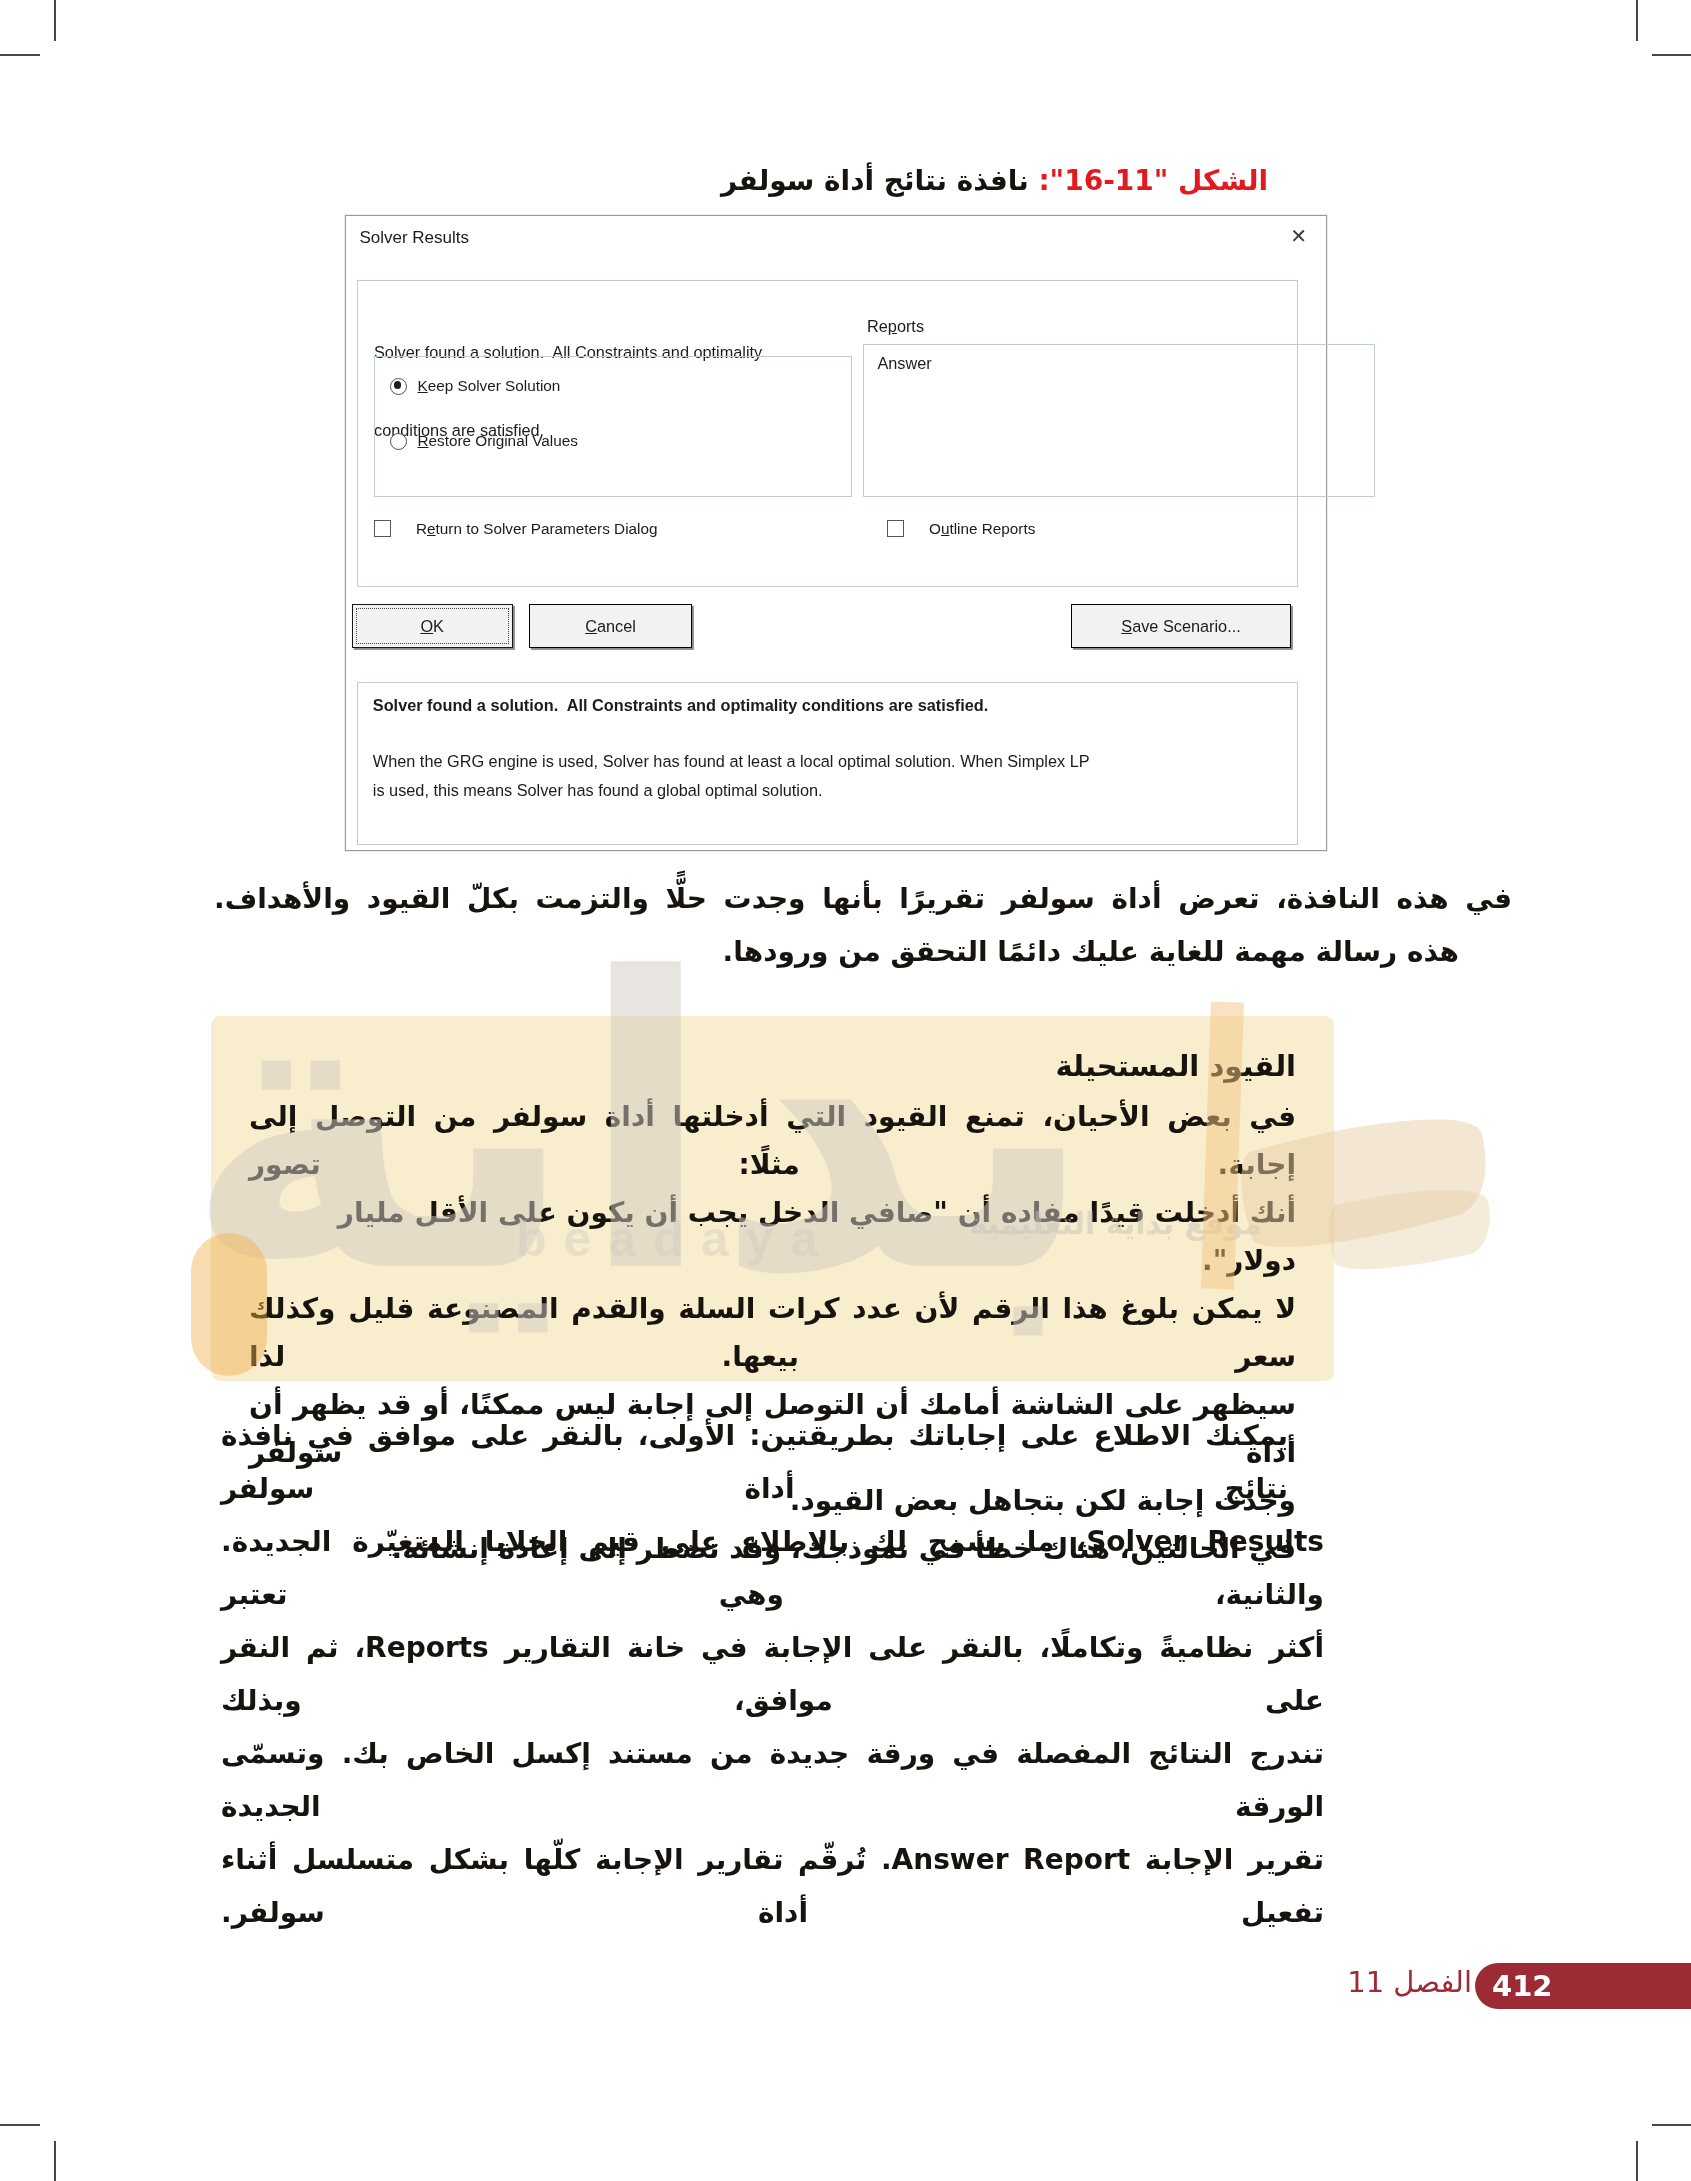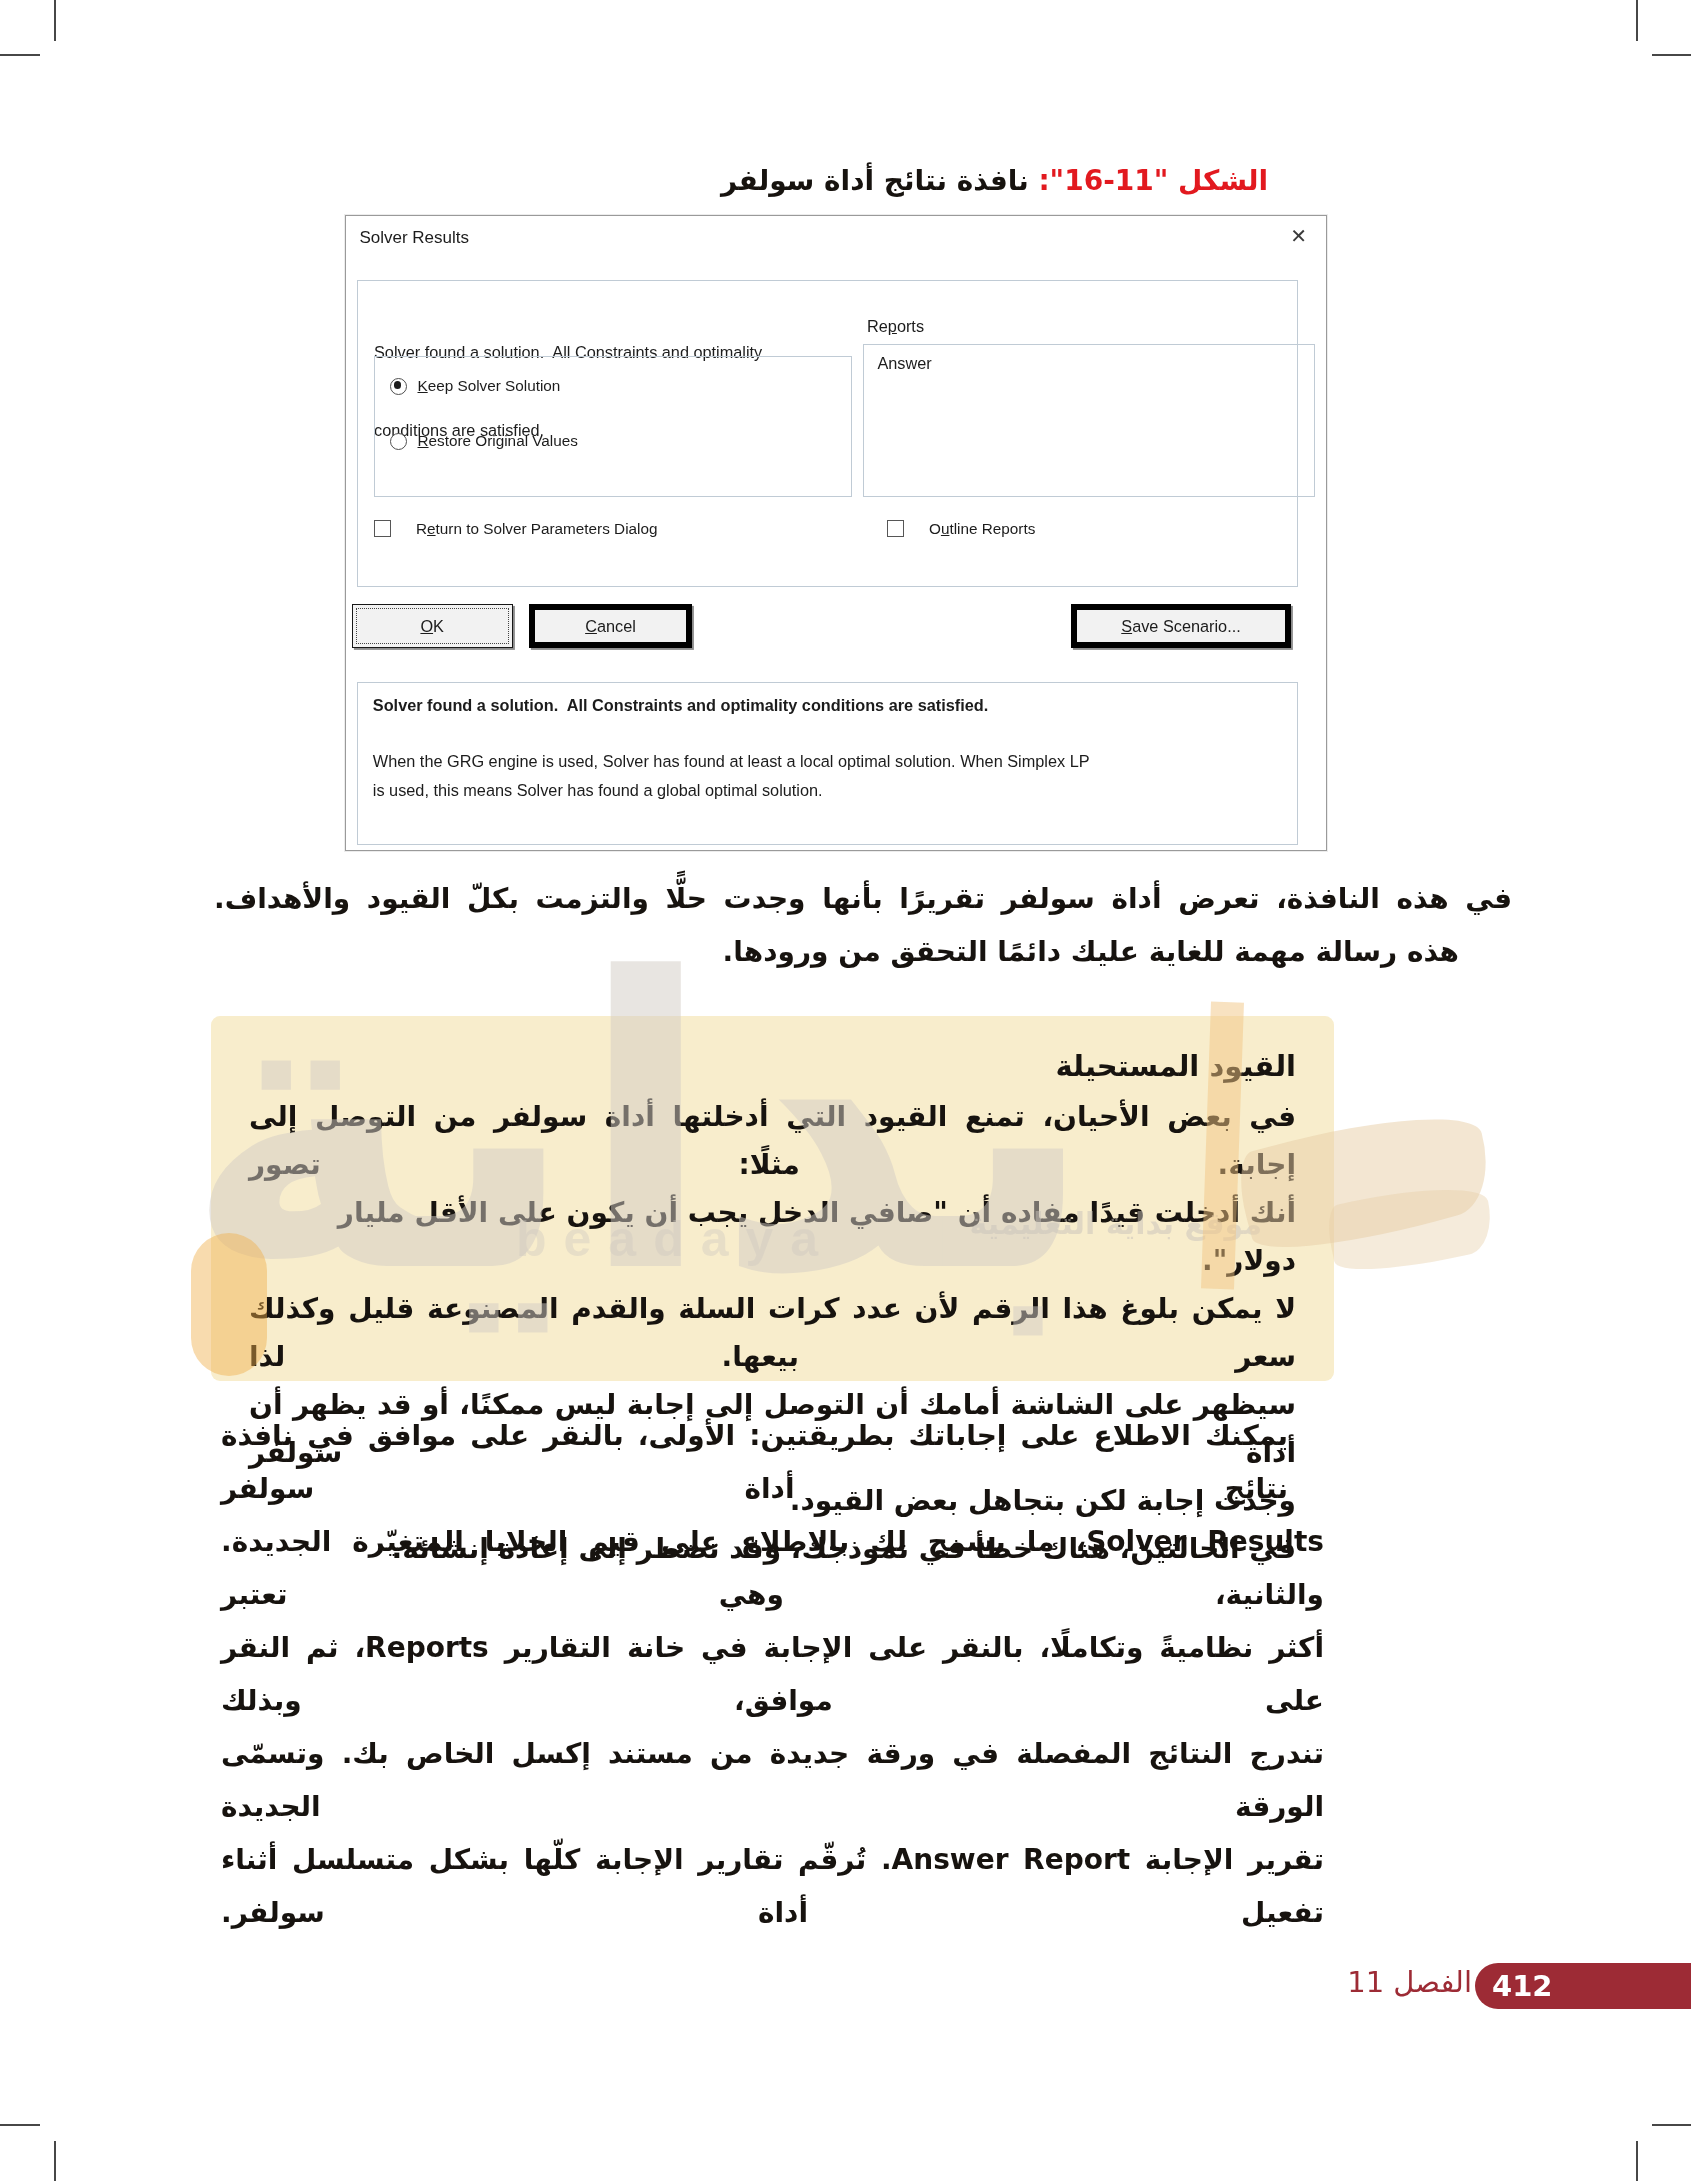--- a/index.html
+++ b/index.html
@@ -29,29 +29,29 @@
   .dlg-msg { position:absolute; left:28px; top:71px; line-height:26px; white-space:pre-wrap; }
   .groupbox { position:absolute; left:28px; top:140px; width:478px; height:141px;
               border:1px solid #c0cbd5; }
   .radio-row { position:absolute; display:flex; align-items:center; gap:10.5px; }
   .radio { width:17px; height:17px; border:1.9px solid #4f4f4f; border-radius:50%;
            background:#fff; position:relative; flex:0 0 auto; }
   .radio.sel::after { content:""; position:absolute; left:2.9px; top:2.9px; width:7.6px; height:7.6px;
            border-radius:50%; background:#1d1d1d; }
   .rlabel { font-size:15.3px; }
   .reports-label { position:absolute; left:521px; top:101px; }
-  .listbox { position:absolute; left:517px; top:128px; width:452px; height:153px;
+  .listbox { position:absolute; left:517px; top:128px; width:512px; height:153px;
              border:1px solid #c0cbd5; }
   .listitem { padding:8.6px 13.4px; }
   .cb-row { position:absolute; display:flex; align-items:flex-start; gap:25px; }
   .checkbox { width:17px; height:17px; border:1.9px solid #565656; background:#fff; flex:0 0 auto; }
   .clabel { font-size:15.3px; }
   u { text-decoration:underline; }
   .btn { position:absolute; top:388px; height:44px; background:#f2f2f2;
-         border:6px solid #000000; box-shadow:1.9px 1.9px 0 #8d8d8d;
+         border:1px solid #000000; box-shadow:1.9px 1.9px 0 #8d8d8d;
          display:flex; align-items:center; justify-content:center; font-size:16.3px; cursor:default; }
   .btn-ok { left:5.7px; width:161px; border:1.9px solid #161616;
             outline:1px dotted #444; outline-offset:-5.7px; }
   .btn-cancel { left:183px; width:163px; }
   .btn-save { left:725px; width:220px; }
   .info-panel { position:absolute; left:10.5px; top:466px; width:941px; height:163px;
                 border:1px solid #c0cbd5; }
   .info-bold { position:absolute; left:15.3px; top:13.4px; font-weight:bold; white-space:pre-wrap; }
   .info-l1 { position:absolute; left:15.3px; top:69px; white-space:pre-wrap; }
   .info-l2 { position:absolute; left:15.3px; top:98px; white-space:pre-wrap; }

